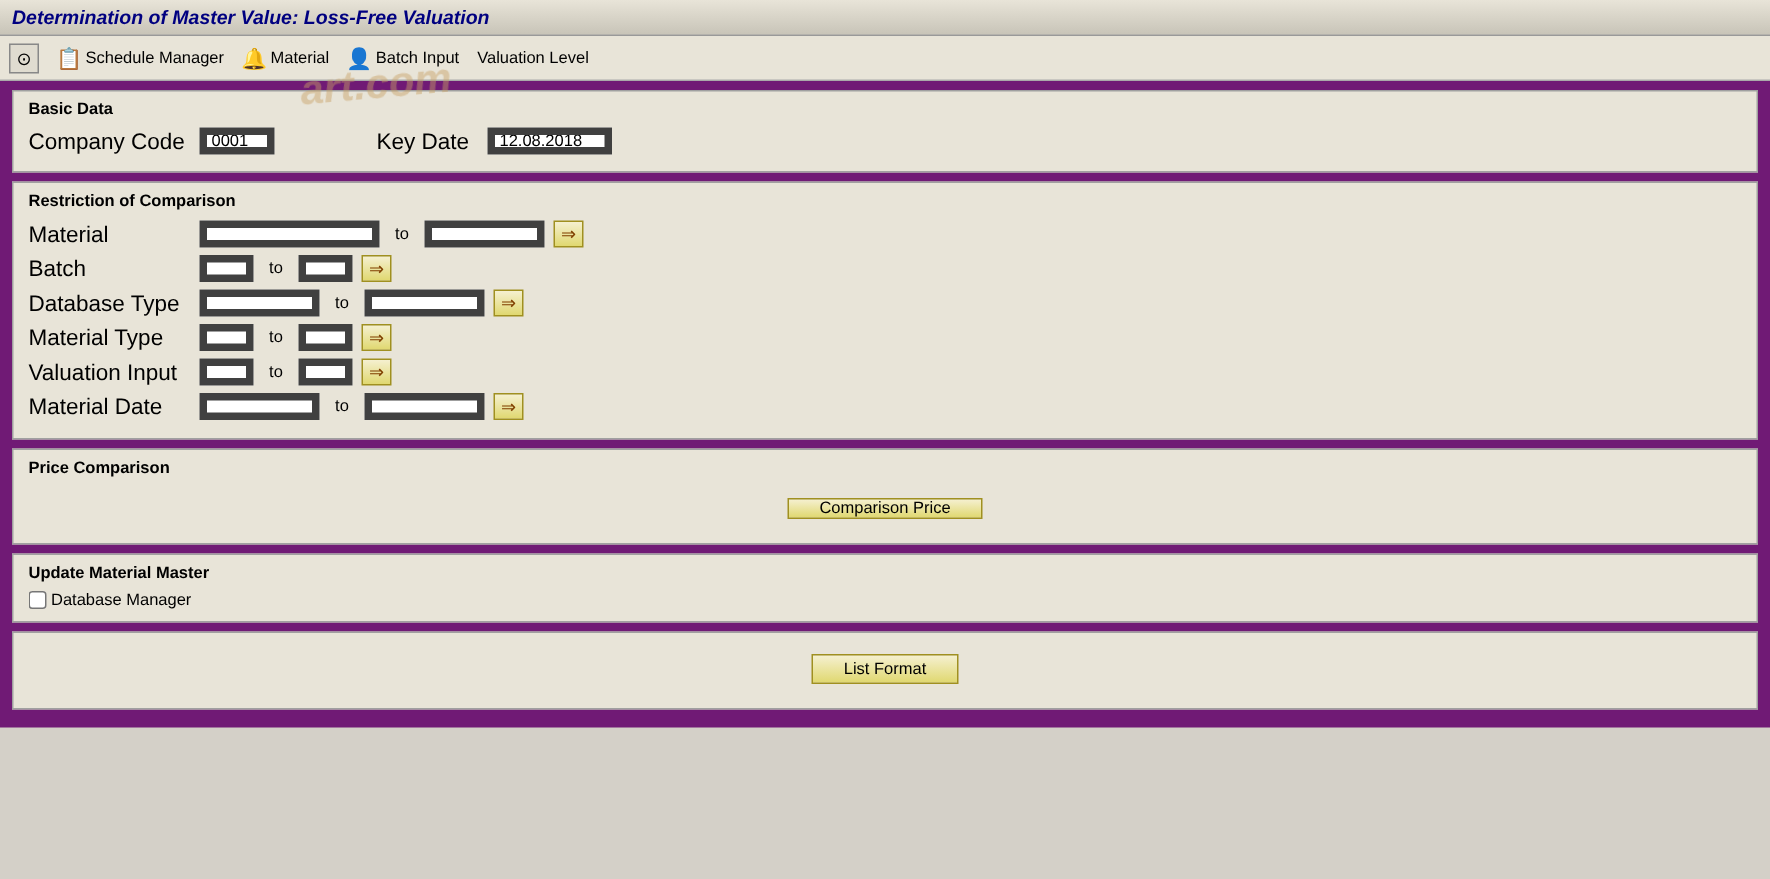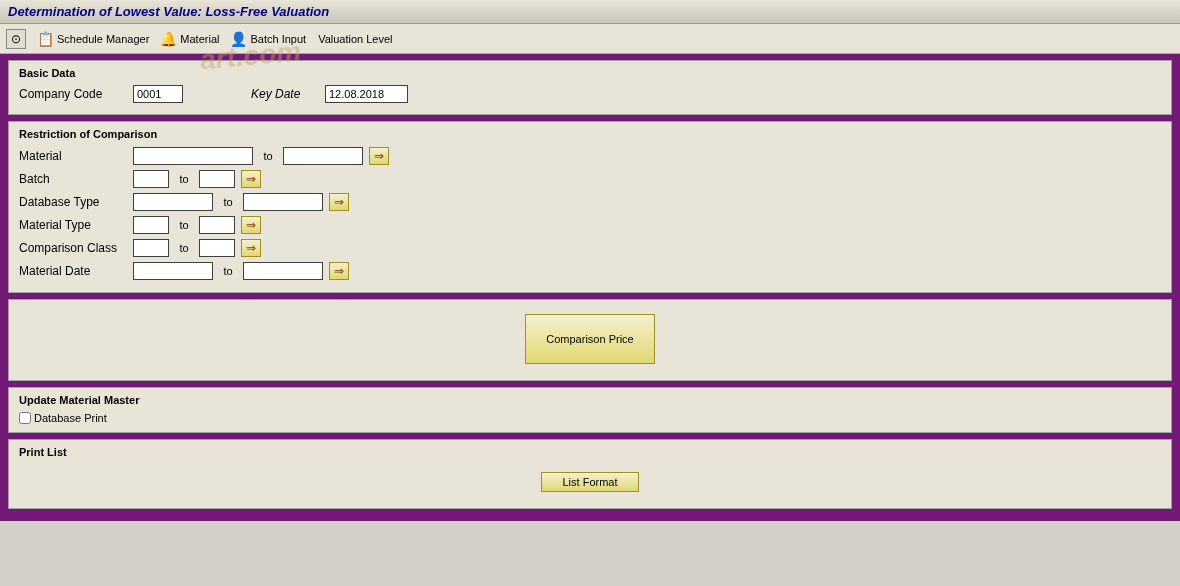--- a/index.html
+++ b/index.html
@@ -83,26 +83,26 @@
 
     
     .form-row {
       display: flex;
       align-items: center;
       margin-bottom: 3px;
       gap: 4px;
     }
     .form-label {
       width: 110px;
-      font-size: 12px;
+      font-size: 15px;
       color: #000;
       text-align: left;
     }
     .form-input {
-      border: 1px solid #404040;
+      border: 5px solid #404040;
       background: #fff;
       height: 18px;
       font-size: 11px;
       padding: 1px 3px;
       outline: none;
     }
     .to-label {
       font-size: 11px;
       color: #000;
       margin: 4px 4px;
@@ -122,21 +122,21 @@
       cursor: pointer;
       font-size: 12px;
       color: #804000;
       margin-left: 2px;
     }
 
     
     .comparison-price-btn {
       background: linear-gradient(to bottom, #f5f0d0, #e0d870);
       border: 1px solid #a09020;
-      padding: 18px 20px;
+      padding: 0 20px;
       font-size: 11px;
       cursor: pointer;
       color: #000;
       margin: 4px auto;
       display: block;
     }
 
     
     .list-format-btn {
       background: linear-gradient(to bottom, #f5f0d0, #e0d870);
@@ -190,21 +190,21 @@
       color: rgba(200, 160, 100, 0.45);
       pointer-events: none;
       z-index: 100;
       transform: rotate(-5deg);
     }
   </style>
 </head>
 <body>
 
 <div class="title-bar">
-  <span>Determination of Lowest Value: Loss-Free Valuation</span>
+  <span>Determination of Master Value: Loss-Free Valuation</span>
 </div>
 
 <div class="toolbar">
   <div class="toolbar-back">
     <span>⊙</span>
   </div>
   <div class="toolbar-item">
     <span class="toolbar-icon">📋</span>
     <span>Schedule Manager</span>
   </div>
@@ -224,21 +224,21 @@
 <div class="watermark">art.com</div>
 
 <div class="main-content">
 
   <div class="section">
     <div class="section-title">Basic Data</div>
     <div class="form-row">
       <span class="form-label">Company Code</span>
       <input class="form-input" style="width: 50px;" type="text" value="0001">
       <span style="width:60px; display:inline-block;"></span>
-      <span class="form-label" style="width:70px;font-style:italic;">Key Date</span>
+      <span class="form-label" style="width:70px;">Key Date</span>
       <input class="form-input" style="width: 83px;" type="text" value="12.08.2018">
     </div>
   </div>
 
   <div class="section">
     <div class="section-title">Restriction of Comparison</div>
 
     <div class="form-row">
       <span class="form-label">Material</span>
       <input class="form-input" style="width: 120px;" type="text" value="">
@@ -265,50 +265,50 @@
 
     <div class="form-row">
       <span class="form-label">Material Type</span>
       <input class="form-input" style="width: 36px;" type="text" value="">
       <span class="to-label">to</span>
       <input class="form-input" style="width: 36px;" type="text" value="">
       <button class="arrow-btn">⇒</button>
     </div>
 
     <div class="form-row">
-      <span class="form-label">Comparison Class</span>
+      <span class="form-label">Valuation Input</span>
       <input class="form-input" style="width: 36px;" type="text" value="">
       <span class="to-label">to</span>
       <input class="form-input" style="width: 36px;" type="text" value="">
       <button class="arrow-btn">⇒</button>
     </div>
 
     <div class="form-row">
       <span class="form-label">Material Date</span>
       <input class="form-input" style="width: 80px;" type="text" value="">
       <span class="to-label">to</span>
       <input class="form-input" style="width: 80px;" type="text" value="">
       <button class="arrow-btn">⇒</button>
     </div>
   </div>
 
   <div class="section">
+    <div class="section-title">Price Comparison</div>
     <div class="price-comparison-center">
       <button class="comparison-price-btn">Comparison Price</button>
     </div>
   </div>
 
   <div class="section">
     <div class="section-title">Update Material Master</div>
     <div class="checkbox-row">
       <input type="checkbox" id="dbUpdate" style="">
-      <label class="checkbox-label" for="dbUpdate">Database Print</label>
-    </div>
-  </div>
-
-  <div class="section">
-    <div class="section-title">Print List</div>
+      <label class="checkbox-label" for="dbUpdate">Database Manager</label>
+    </div>
+  </div>
+
+  <div class="section">
     <div class="print-list-center">
       <button class="list-format-btn">List Format</button>
     </div>
   </div>
 
 </div>
 
 </body></html>

